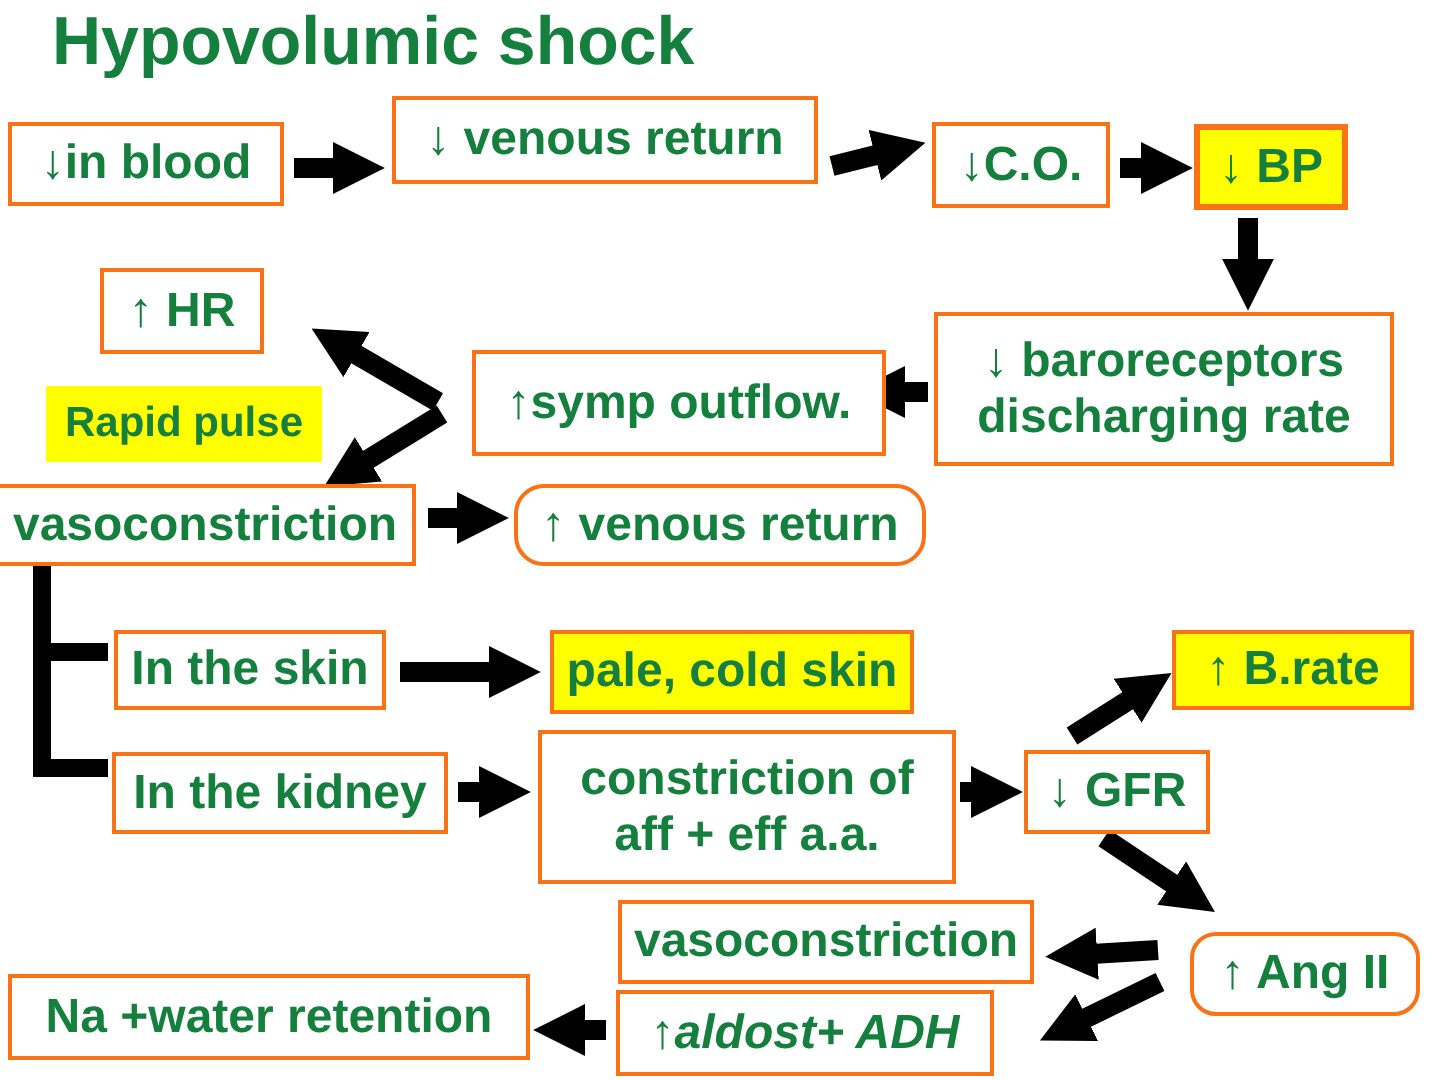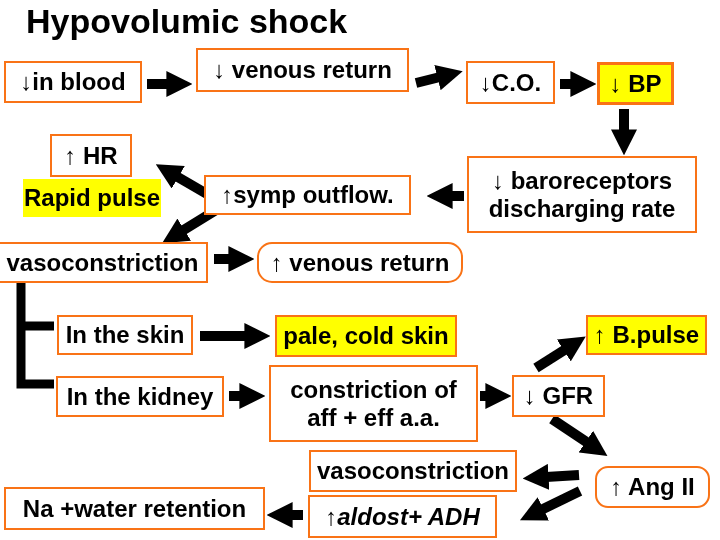--- a/index.html
+++ b/index.html
@@ -3,21 +3,21 @@
 <meta charset="utf-8">
 <style>
   html,body{margin:0;padding:0;background:#fff;}
   #canvas{
     position:relative;
     width:720px;height:540px;
     background:#ffffff;
     overflow:hidden;
     font-family:"Liberation Sans","DejaVu Sans",sans-serif;
     font-weight:bold;
-    color:#000000;
+    color:#15803d;
   }
   .title{
     position:absolute;
     left:26px;top:2px;
     font-size:34px;
     letter-spacing:0px;
     white-space:nowrap;
   }
   .box{
     position:absolute;
@@ -84,40 +84,40 @@
   <div class="box" style="left:4px;top:61px;width:138px;height:42px;">↓in blood</div>
 
   <div class="box" style="left:196px;top:48px;width:213px;height:44px;">↓ venous return</div>
 
   <div class="box" style="left:466px;top:61px;width:89px;height:43px;text-align:center;">↓C.O.</div>
 
   <div class="box yellow thick" style="left:597px;top:62px;width:77px;height:43px;">↓ BP</div>
 
   <div class="box" style="left:50px;top:134px;width:82px;height:43px;">↑ HR</div>
 
-  <div class="box yellow noborder" style="left:23px;top:179px;width:138px;height:38px;font-size:24px;">Rapid pulse</div>
+  <div class="box yellow noborder" style="left:23px;top:193px;width:138px;height:38px;font-size:21px;">Rapid pulse</div>
 
-  <div class="box" style="left:204px;top:175px;width:207px;height:40px;">↑symp outflow.</div>
+  <div class="box" style="left:236px;top:175px;width:207px;height:53px;">↑symp outflow.</div>
 
   <div class="box" style="left:467px;top:156px;width:230px;height:77px;">
     <div class="two-line">
       <div>↓ baroreceptors</div>
       <div>discharging rate</div>
     </div>
   </div>
 
   <div class="box" style="left:-3px;top:242px;width:211px;height:41px;">vasoconstriction</div>
 
   <div class="box" style="left:257px;top:242px;width:206px;height:41px;border-radius:15px;">↑ venous return</div>
 
   <div class="box" style="left:57px;top:315px;width:136px;height:40px;">In the skin</div>
 
   <div class="box yellow" style="left:275px;top:315px;width:182px;height:42px;">pale, cold skin</div>
 
-  <div class="box yellow" style="left:586px;top:315px;width:121px;height:40px;">↑ B.pulse</div>
+  <div class="box yellow" style="left:586px;top:315px;width:121px;height:40px;">↑ B.rate</div>
 
   <div class="box" style="left:56px;top:376px;width:168px;height:41px;">In the kidney</div>
 
   <div class="box" style="left:269px;top:365px;width:209px;height:77px;">
     <div class="two-line">
       <div>constriction of</div>
       <div>aff + eff a.a.</div>
     </div>
   </div>
 

